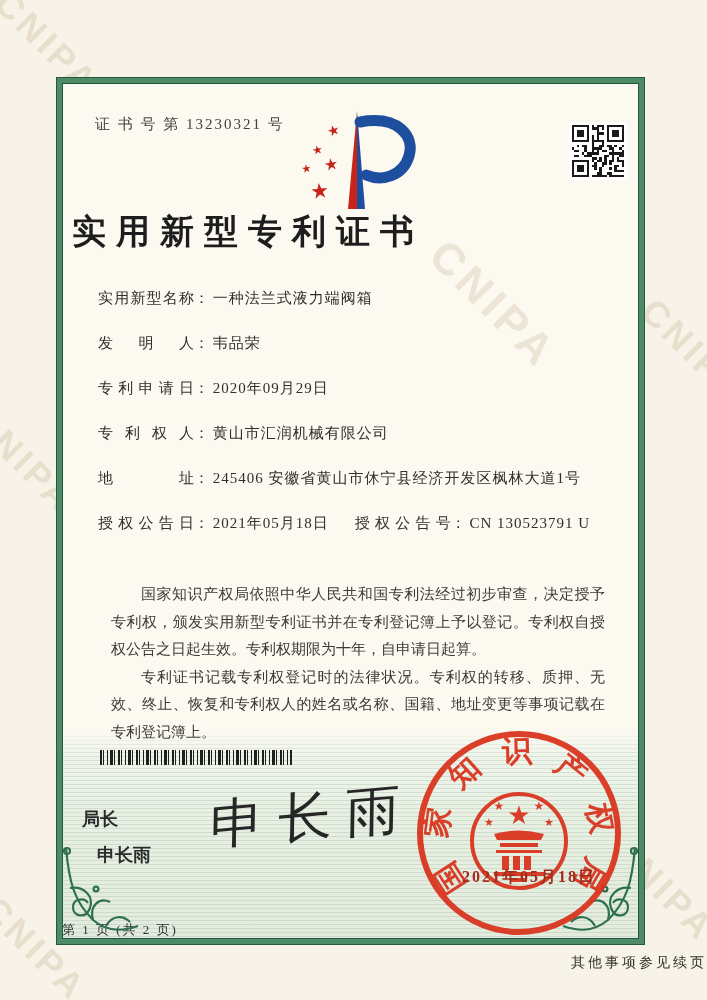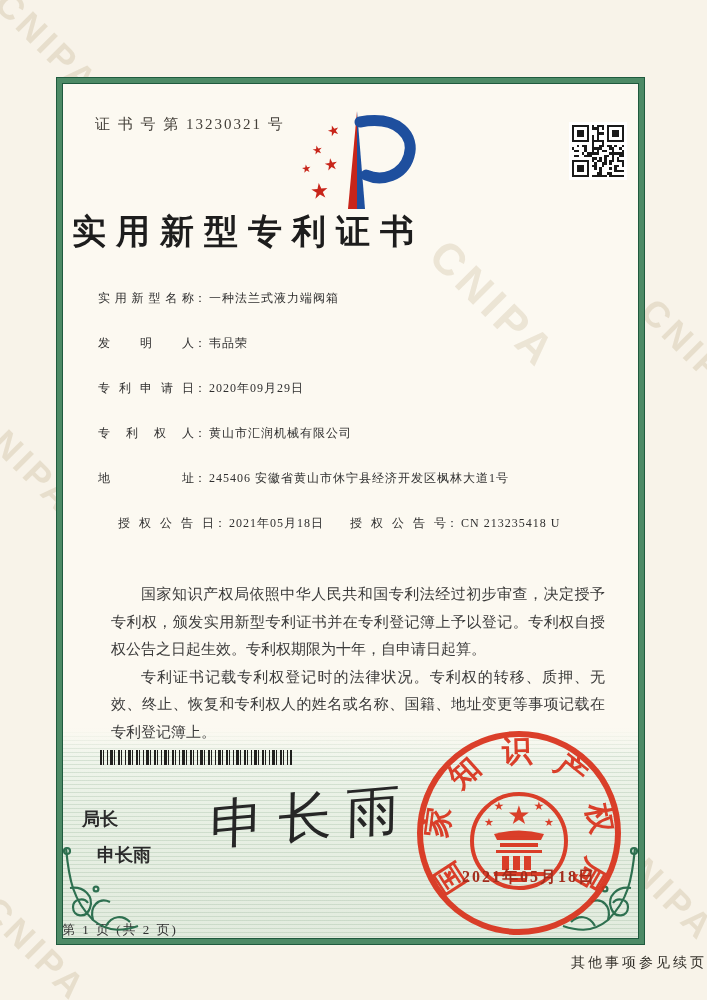--- a/index.html
+++ b/index.html
@@ -53,29 +53,29 @@
     font-size:15px; letter-spacing:2px; color:#44403a;
   }
   .logo { position:absolute; left:223px; top:26px; z-index:3; }
   .qr { position:absolute; left:507px; top:39px; z-index:3; background:#fff; padding:3px; }
   .title {
     position:absolute; left:0; right:0; top:126px; z-index:3;
     text-align:left; font-size:34px; font-weight:bold;
     letter-spacing:10px; text-indent:10px; color:#1d1d1d;
   }
   
-  .fields { position:absolute; left:36px; right:28px; top:206px; z-index:3; font-size:12px; }
+  .fields { position:absolute; left:36px; right:28px; top:206px; z-index:3; font-size:15px; }
   .frow { margin-bottom:27px; line-height:18px; white-space:nowrap; }
   .flabel {
     display:inline-block; width:96px; vertical-align:top;
     text-align:justify; text-align-last:justify;
   }
   .colon { display:inline-block; }
   .fvalue { letter-spacing:1px; }
-  .frow.duo { display:flex; gap:26px;margin-left:20px; }
+  .frow.duo { display:flex; gap:26px; }
   
   .paras {
     position:absolute; left:37px; right:34px; top:498px; z-index:3;
     font-size:15px; line-height:27.5px; color:#3a3a3a; text-align:justify;margin-left:12px;
   }
   .paras p { text-indent:2em; }
   
   .barcode {
     position:absolute; left:38px; top:667px; width:192px; height:15px; z-index:3;
     background:repeating-linear-gradient(90deg,
@@ -168,21 +168,21 @@
       <span class="flabel">地址</span><span class="colon">：</span>
       <span class="fvalue">245406 安徽省黄山市休宁县经济开发区枫林大道1号</span>
     </div>
     <div class="frow duo">
       <span>
         <span class="flabel">授权公告日</span><span class="colon">：</span>
         <span class="fvalue">2021年05月18日</span>
       </span>
       <span>
         <span class="flabel">授权公告号</span><span class="colon">：</span>
-        <span class="fvalue">CN 213235418 U</span>
+        <span class="fvalue">CN 130523791 U</span>
       </span>
     </div>
   </div>
 
   <div class="paras">
     <p>国家知识产权局依照中华人民共和国专利法经过初步审查，决定授予专利权，颁发实用新型专利证书并在专利登记簿上予以登记。专利权自授权公告之日起生效。专利权期限为十年，自申请日起算。</p>
     <p>专利证书记载专利权登记时的法律状况。专利权的转移、质押、无效、终止、恢复和专利权人的姓名或名称、国籍、地址变更等事项记载在专利登记簿上。</p>
   </div>
 
   <div class="barcode"></div>

